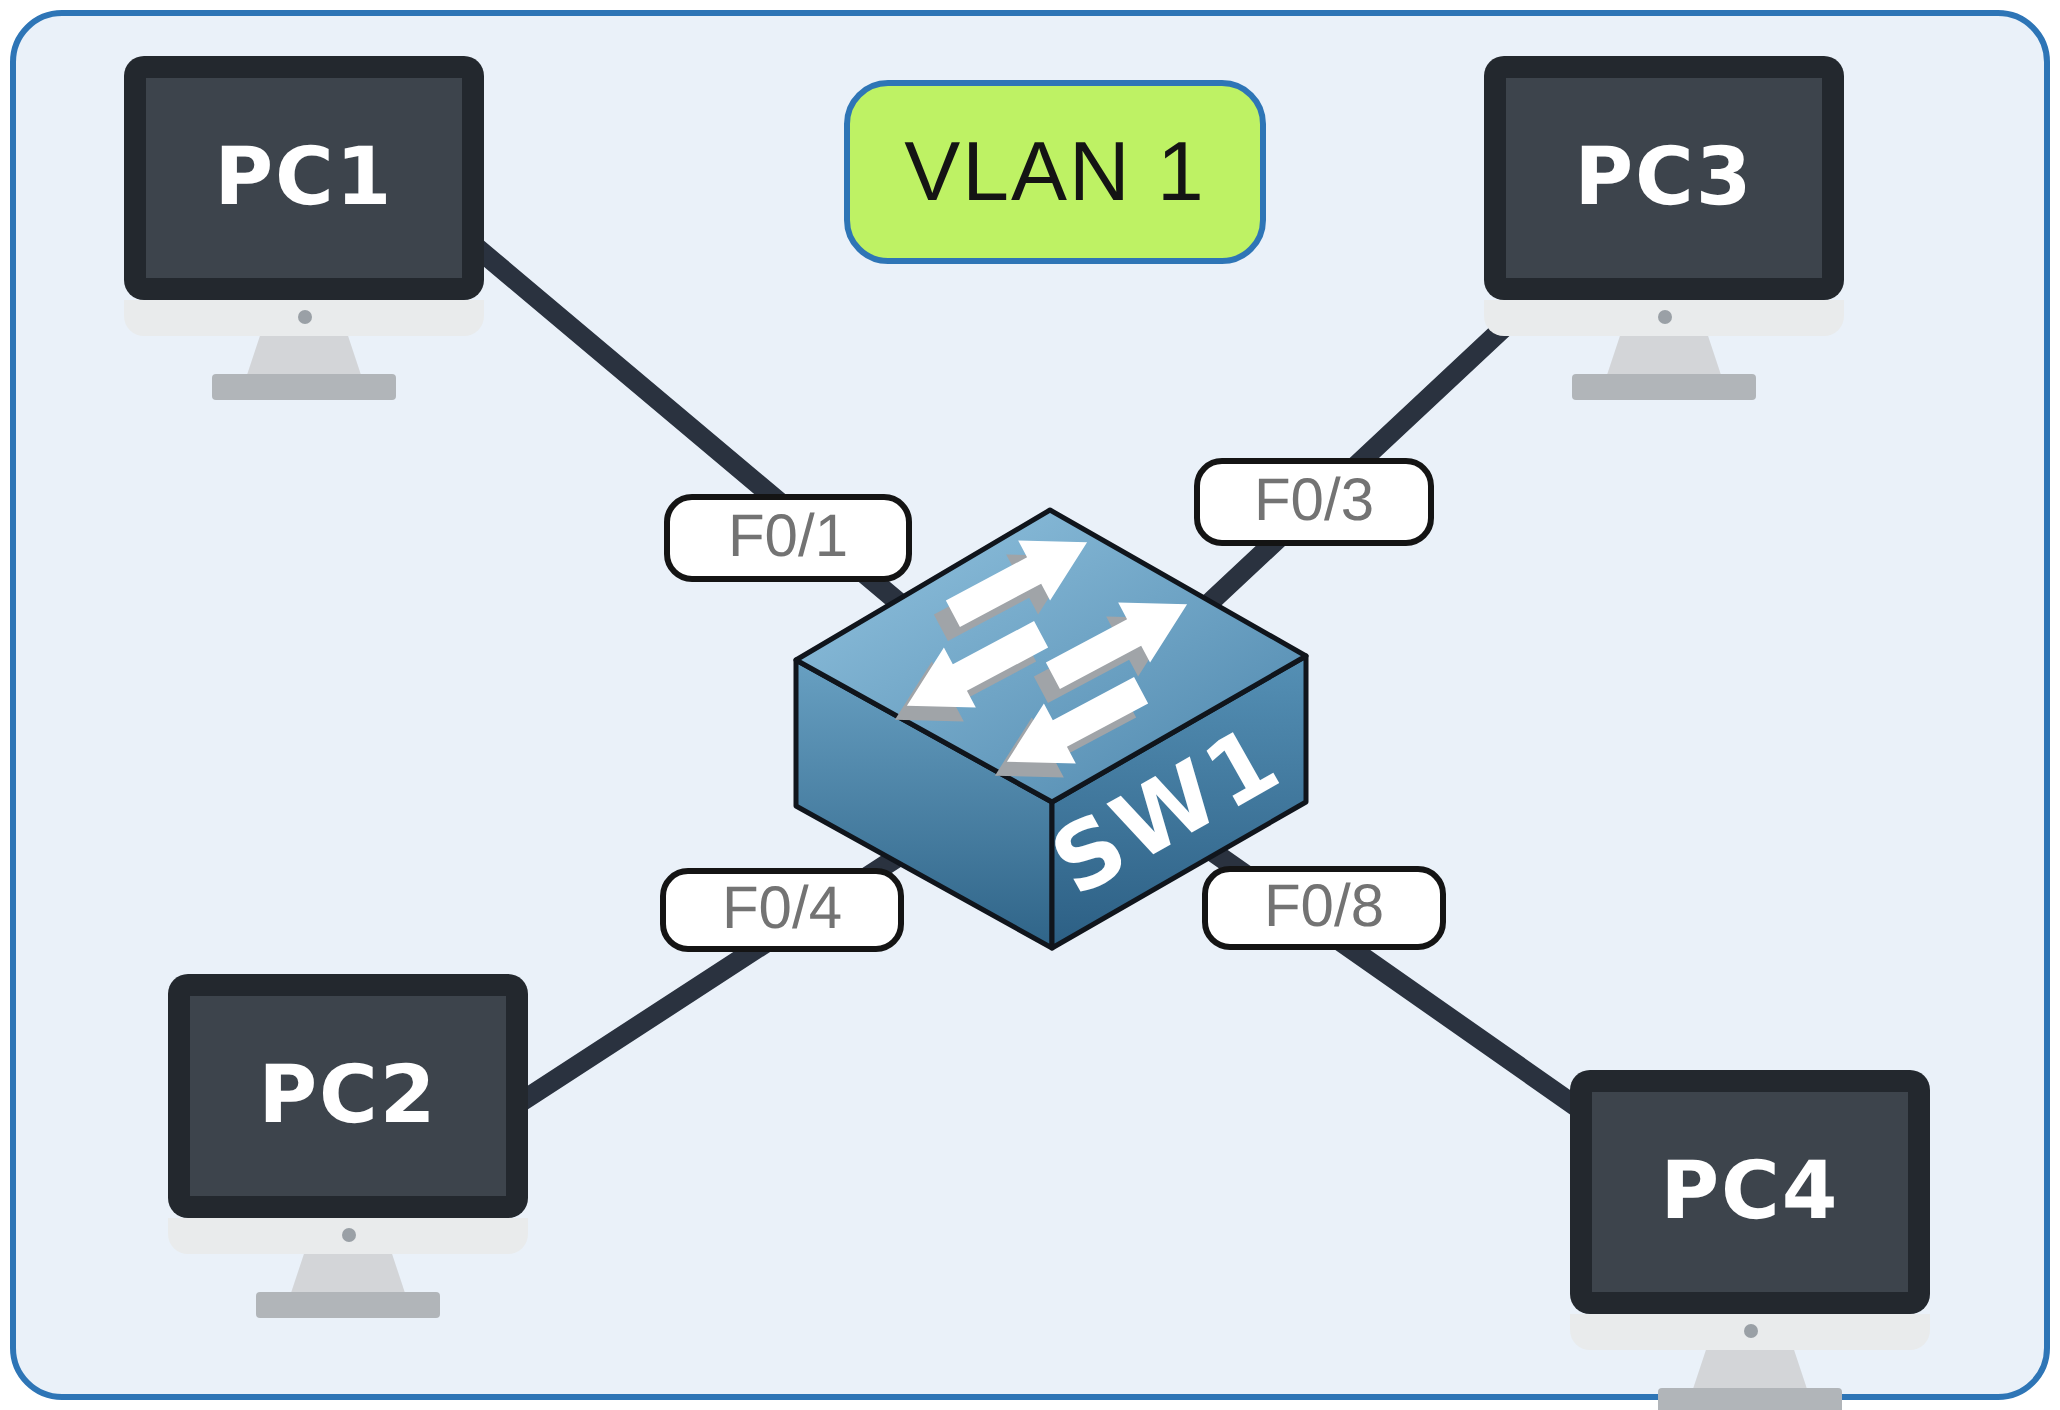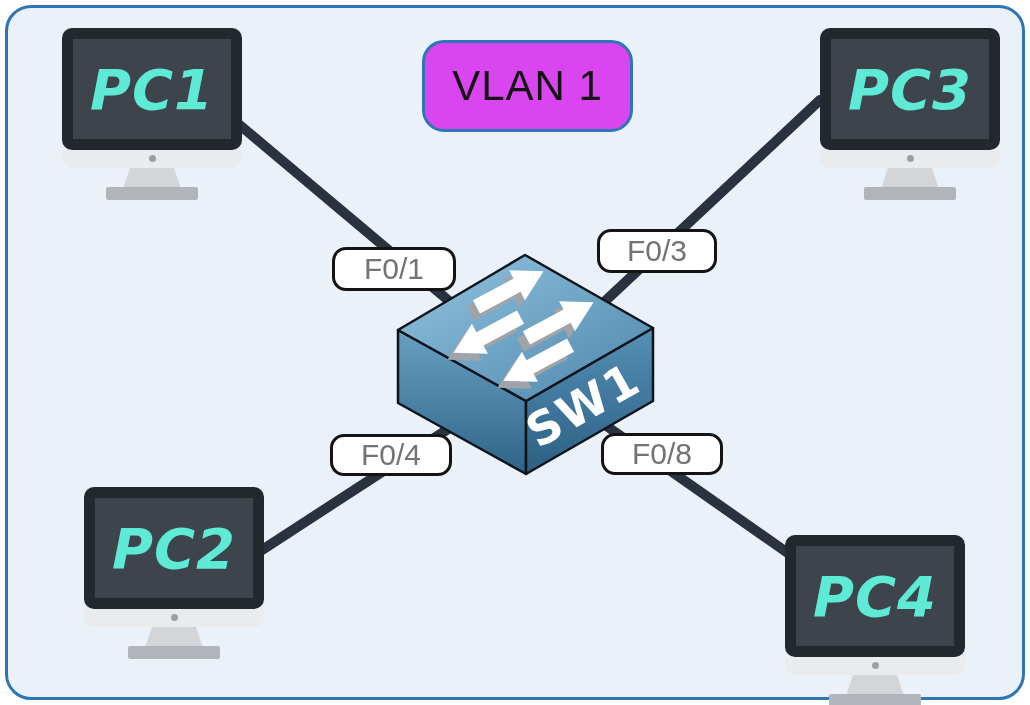--- a/index.html
+++ b/index.html
@@ -18,49 +18,48 @@
   .pc { position:absolute; width:180px; height:172px; }
   .pc .monitor {
     position:absolute; left:0; top:0; width:180px; height:122px;
     background:#23282e; border-radius:10px;
   }
   .pc .screen {
     position:absolute; left:11px; top:11px; width:158px; height:100px;
     background:#3d444c; display:flex; align-items:center; justify-content:center;
   }
   .pc .pc-label {
-    color:#5eead4; font-weight:700; font-size:56px; letter-spacing:1px;
+    color:#ffffff; font-weight:700; font-size:40px; letter-spacing:1px;
     font-family:"DejaVu Sans", sans-serif;
-    font-style:italic;
   }
   .pc .chin {
     position:absolute; left:0; top:122px; width:180px; height:18px;
     background:#e9ebec; border-radius:0 0 10px 10px;
   }
   .pc .cam-dot {
     position:absolute; left:50%; top:127px; width:7px; height:7px;
     margin-left:-3.5px; border-radius:50%; background:#9aa0a6;
   }
   .pc .neck {
     position:absolute; left:50%; top:140px; width:58px; height:21px; margin-left:-29px;
     background:#d3d5d8; clip-path:polygon(12% 0, 88% 0, 100% 100%, 0 100%);
   }
   .pc .base {
     position:absolute; left:50%; top:159px; width:92px; height:13px; margin-left:-46px;
     background:#b1b5b9; border-radius:2px;
   }
   .pos-pc1 { left:62px;  top:28px; }
   .pos-pc2 { left:84px;  top:487px;text-align:right; }
-  .pos-pc3 { left:820px; top:28px; }
+  .pos-pc3 { left:742px; top:28px; }
   .pos-pc4 { left:785px; top:500px;margin-top:35px; }
 
   
   .vlan-badge {
     position:absolute; left:422px; top:40px; width:211px; height:92px;
-    background:#d946ef; border:3px solid #2e75b6; border-radius:22px;
+    background:#bef264; border:3px solid #2e75b6; border-radius:22px;
     box-sizing:border-box; display:flex; align-items:center; justify-content:center;
   }
   .vlan-badge span { font-size:42px; color:#141414; letter-spacing:1px; }
 
   
   .port-label {
     position:absolute; background:#ffffff; border:3px solid #141414;
     border-radius:14px; box-sizing:border-box;
     display:flex; align-items:center; justify-content:center;
   }

